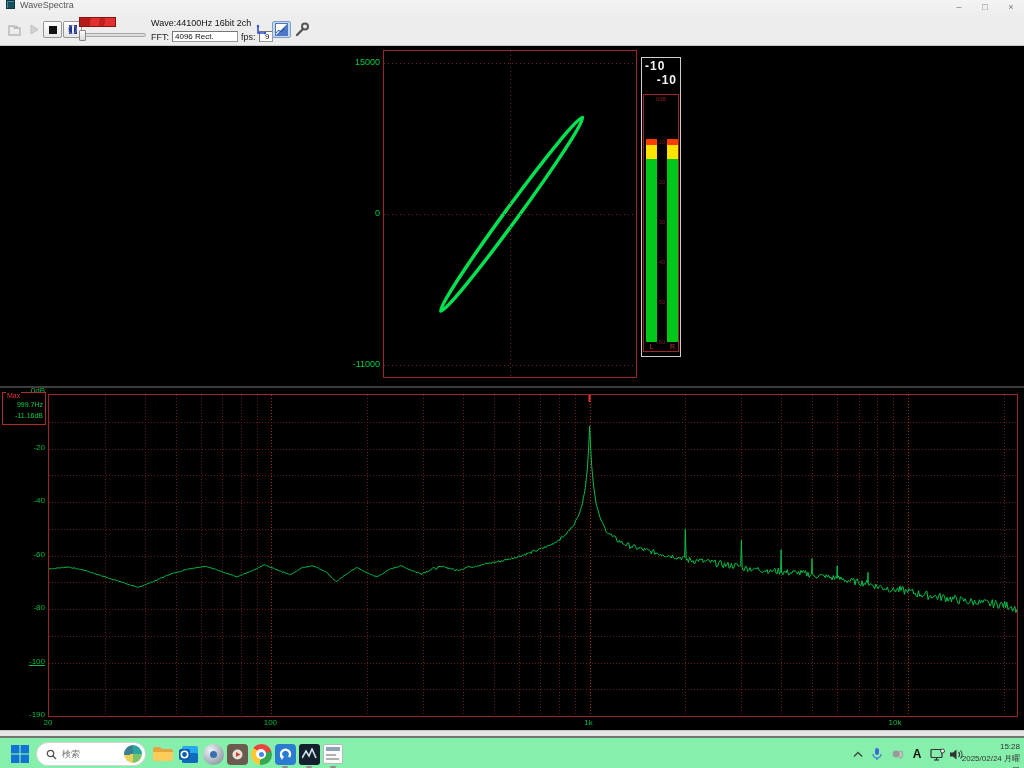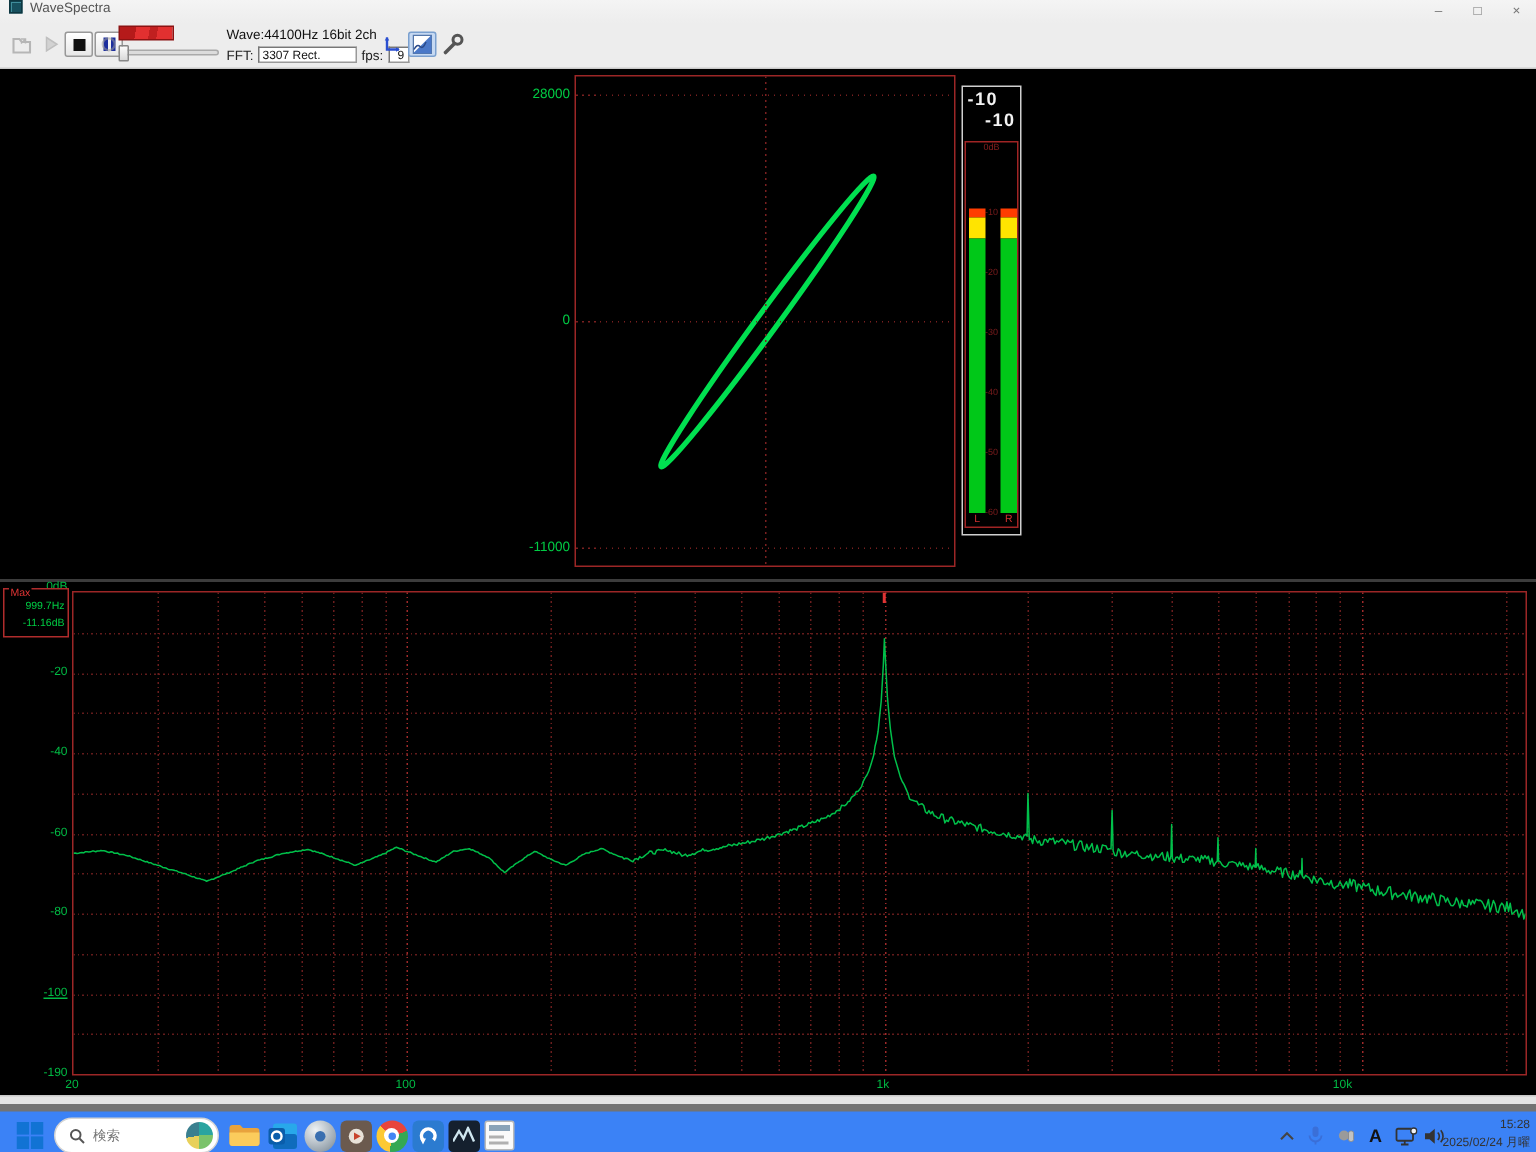--- a/index.html
+++ b/index.html
@@ -51,21 +51,21 @@
 .x-lbl{position:absolute;width:26px;text-align:center;font-size:8px;color:#00bb44;top:330px}
 #db-top-lbl{position:absolute;left:26px;top:-2px;width:19px;text-align:right;font-size:8px;color:#00bb44}
 #max-box{position:absolute;left:2px;top:4px;width:44px;height:33px;border:1px solid #b02c2c;background:#000}
 #max-title{position:absolute;left:3px;top:-1px;font-size:7px;color:#e03434;background:#000;padding:0 1px;line-height:7px}
 #max-freq,#max-level{position:absolute;right:2px;width:40px;text-align:right;font-size:7px;color:#00cc44}
 #max-freq{top:8px}
 #max-level{top:19px}
 
 
 #status-strip{position:absolute;left:0;top:730px;width:1024px;height:6px;background:#e4e4e4;border-top:1px solid #c8c8c8}
-#taskbar{position:absolute;left:0;top:736px;width:1024px;height:32px;background:#3b82f6;border-top:5px solid #737373}
+#taskbar{position:absolute;left:0;top:736px;width:1024px;height:32px;background:#86efac;border-top:2px solid #737373}
 .tb-app{position:absolute;top:4px;width:24px;height:24px;display:flex;align-items:center;justify-content:center;border-radius:4px}
 .run-dot{position:absolute;top:28px;width:6px;height:2px;border-radius:1px;background:#8f8f8f}
 #search-pill{position:absolute;left:36px;top:4px;width:110px;height:24px;background:#fff;border:1px solid #d4d4d4;border-radius:12px;display:flex;align-items:center;padding:0 3px 0 9px}
 #search-pill input{border:none;outline:none;width:62px;font-size:9px;color:#555;background:transparent;font-family:"Liberation Sans",sans-serif}
 #search-img{width:18px;height:18px;border-radius:50%;margin-left:auto;background:conic-gradient(#2aa4a0 0 90deg,#7bc36a 0 180deg,#e8d05a 0 260deg,#3a7f8f 0 360deg)}
 .tray-ic{position:absolute;top:8px;width:16px;height:16px;display:flex;align-items:center;justify-content:center}
 #clock{position:absolute;right:4px;top:3px;width:60px;text-align:right;font-size:8px;color:#333;line-height:12px}
 .chrome{position:relative;width:21px;height:21px;border-radius:50%;background:conic-gradient(from -50deg,#e8453c 0 120deg,#34a853 0 240deg,#fcc934 0 360deg)}
 .chrome i{position:absolute;inset:5.5px;background:#fff;border-radius:50%}
 .chrome i i{inset:2.5px;background:#4285f4}
@@ -109,21 +109,21 @@
         <circle cx="5.5" cy="5.5" r="4" fill="none" stroke="#9a9a9a" stroke-width="1.5"></circle>
       </svg>
   </span>
   <span id="over-ind"></span>
   <span id="slider-track">
     <span id="slider-thumb"></span>
   </span>
   <span id="wave-info">Wave:44100Hz 16bit 2ch</span>
   <span id="fft-row">
     <span>FFT:</span>
-    <span class="sunken" style="width:66px">3307 Rect.</span>
+    <span class="sunken" style="width:66px">4096 Rect.</span>
     <span>fps:</span>
     <span class="sunken" style="width:14px;text-align:right">9</span>
   </span>
   <span class="tb-flat" id="axis-btn" style="width:18px">
     <svg width="14" height="14" viewBox="0 0 14 14">
         <path d="M4 2 v8 h8" fill="none" stroke="#2b4fd0" stroke-width="1.6"></path>
         <path d="M2.5 4 L4 1.5 L5.5 4 z M10 8.5 L12.5 10 L10 11.5 z" fill="#2b4fd0"></path>
       </svg>
   </span>
   <span class="tb-btn" id="toggle-btn" style="width:19px">
@@ -137,21 +137,21 @@
     <svg width="16" height="15" viewBox="0 0 16 15">
         <circle cx="11" cy="4.5" r="3" fill="none" stroke="#555" stroke-width="2"></circle>
         <path d="M9 7 L3 13" stroke="#555" stroke-width="2.4" stroke-linecap="round"></path>
         <circle cx="11" cy="4.5" r="1.2" fill="#ededed"></circle>
       </svg>
   </span>
 </div>
 
 <div id="scope-area">
   <div id="liss-labels">
-      <div class="liss-lbl" style="top: 11.0741px;">28000</div>
+      <div class="liss-lbl" style="top: 11.0741px;">15000</div>
       <div class="liss-lbl" style="top: 162px;">0</div>
       <div class="liss-lbl" style="top: 312.926px;">-11000</div>
     </div>
   <div id="liss-box">
     <div id="liss-grid">
         <div class="gh" style="top: 12.1px; background-image: repeating-linear-gradient(to right, rgb(122, 32, 32) 0px, rgb(122, 32, 32) 1px, transparent 1px, transparent 4px);"></div>
         <div class="gh" style="top: 163px; background-image: repeating-linear-gradient(to right, rgb(122, 32, 32) 0px, rgb(122, 32, 32) 1px, transparent 1px, transparent 4px);"></div>
         <div class="gh" style="top: 313.9px; background-image: repeating-linear-gradient(to right, rgb(122, 32, 32) 0px, rgb(122, 32, 32) 1px, transparent 1px, transparent 4px);"></div>
         <div class="gv" style="left: 126px; background-image: repeating-linear-gradient(rgb(122, 32, 32) 0px, rgb(122, 32, 32) 1px, transparent 1px, transparent 4px);"></div>
       </div>

